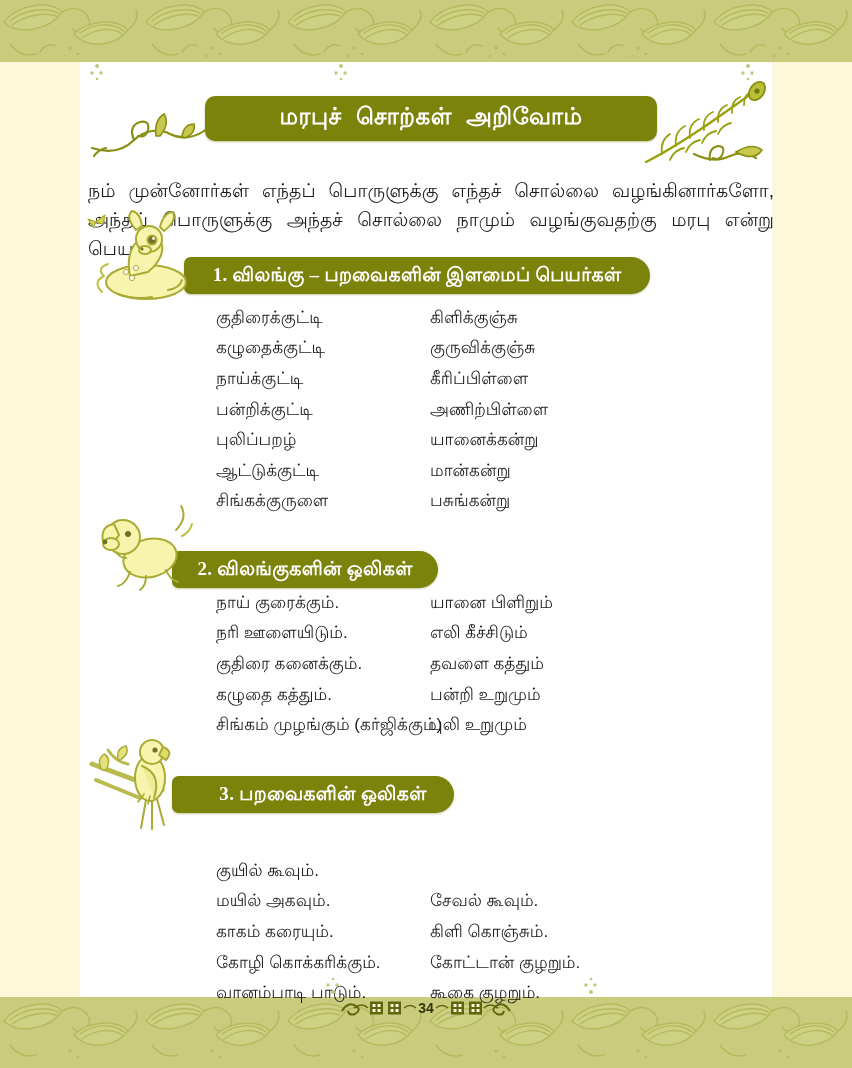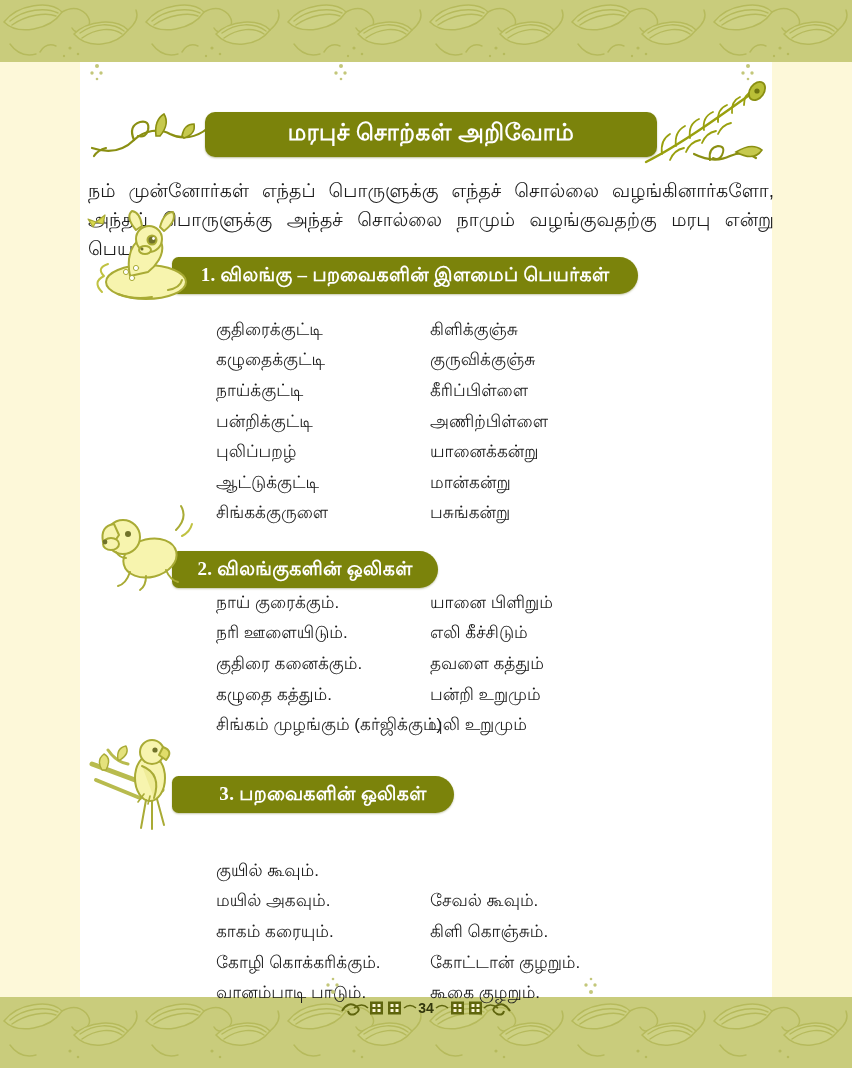--- a/index.html
+++ b/index.html
@@ -11,55 +11,55 @@
   
   .band{position:absolute;left:0;width:852px;line-height:0;}
   .band-top{top:0;height:62px;}
   .band-bottom{top:997px;height:71px;}
   
   .side-margin{position:absolute;top:62px;height:935px;width:80px;background:#fdf8d9;}
   .side-left{left:0;}
   .side-right{left:772px;}
   
   .title-banner{
-    position:absolute;left:205px;top:112px;width:452px;height:45px;
+    position:absolute;left:205px;top:96px;width:452px;height:45px;
     background:#7b830b;border-radius:10px;
     display:flex;align-items:center;justify-content:center;
-    color:#ffffff;font-family:Liberation Serif, serif;
+    color:#ffffff;font-family:Liberation Mono, monospace;
     font-weight:bold;font-size:23px;letter-spacing:.5px;
     box-shadow:0 1px 2px rgba(90,95,10,.4);
   }
   .flourish-left{position:absolute;left:90px;top:104px;width:122px;height:55px;}
   .feather-right{position:absolute;left:640px;top:80px;width:132px;height:88px;}
   
   .intro{
     position:absolute;left:88px;top:158px;width:686px;
     font-size:19px;line-height:1.52;color:#1c1c1c;text-align:justify;
   }
   
   .section-banner{
     position:absolute;height:37px;background:#7b830b;
     border-radius:7px 20px 20px 7px;
     display:flex;align-items:center;justify-content:center;
     color:#ffffff;font-family:"Liberation Serif","DejaVu Serif",serif;
     font-weight:bold;font-size:19px;letter-spacing:.3px;
     box-shadow:0 1px 2px rgba(90,95,10,.35);
     z-index:2;
   }
-  .banner-1{left:172px;top:257px;width:466px;}
+  .banner-1{left:184px;top:257px;width:466px;}
   .banner-2{left:172px;top:543px;width:266px;margin-top:8px;}
   .banner-3{left:172px;top:776px;width:262px;padding-left:20px;}
   
   .illus{position:absolute;z-index:3;line-height:0;}
   .illus-deer{left:84px;top:206px;width:112px;height:100px;}
   .illus-dog{left:90px;top:492px;width:104px;height:104px;}
   .illus-parrot{left:88px;top:730px;width:100px;height:104px;}
   
   .word-table{position:absolute;left:216px;width:470px;display:flex;flex-direction:column;}
-  .table-1{top:303px;margin-top:12px;}
+  .table-1{top:303px;}
   .table-2{top:588px;}
   .table-3{top:856px;}
   .word-row{display:grid;grid-template-columns:214px 1fr;align-items:center;height:30.6px;}
   .word-cell{font-size:17px;color:#1b1b1b;white-space:nowrap;}
   
   .footer-row{
     position:absolute;left:0;top:999px;width:852px;z-index:2;
     display:flex;align-items:center;justify-content:center;gap:0;
   }
   .page-number{font-size:14px;color:#33370c;font-weight:bold;}

